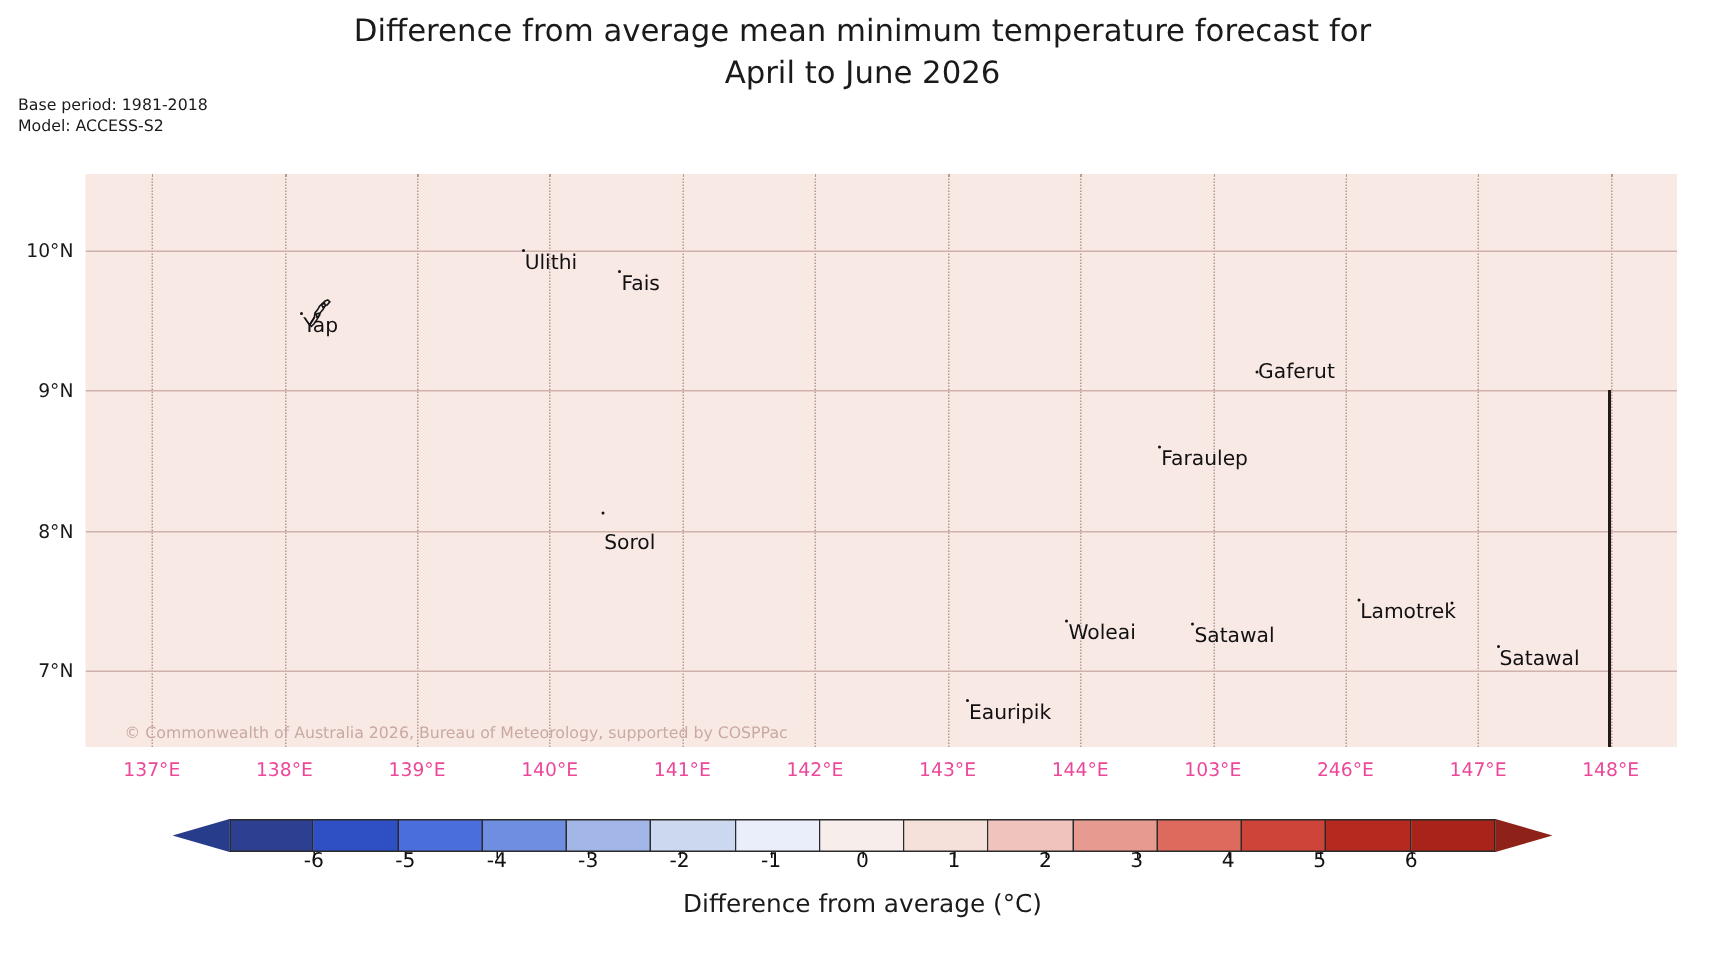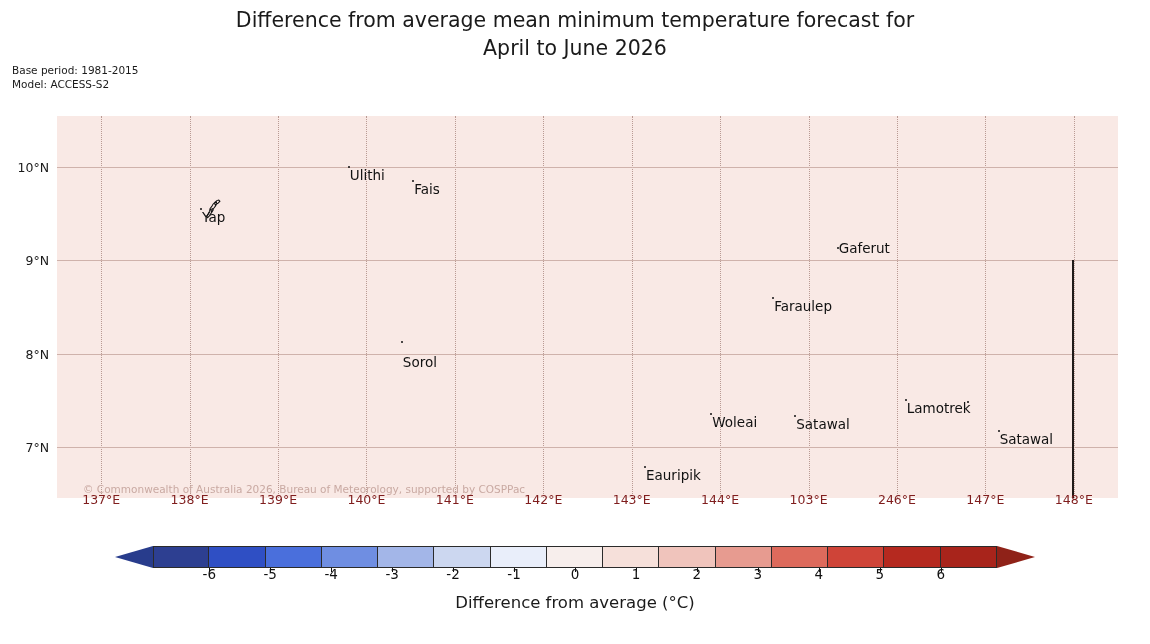--- a/index.html
+++ b/index.html
@@ -108,23 +108,23 @@
     left: 26px;
     top: 367px;
     font-size: 10.5px;
     color: #c9a9a2;
     white-space: nowrap;
   }
 
   
   .xtick {
     position: absolute;
-    top: 492px;
+    top: 505px;
     font-size: 12.5px;
-    color: #7f1d1d;
+    color: #ec4899;
     transform: translateX(-50%);
     white-space: nowrap;
   }
   .ytick {
     position: absolute;
     left: 49px;
     font-size: 12.5px;
     color: #1a1a1a;
     transform: translate(-100%, -50%);
     white-space: nowrap;
@@ -191,21 +191,21 @@
   }
 </style>
 </head>
 <body>
 
 <div id="figure">
 
   <div class="fig-title">Difference from average mean minimum temperature forecast for
 April to June 2026</div>
 
-  <div class="hdr hdr-left">Base period: 1981-2015
+  <div class="hdr hdr-left">Base period: 1981-2018
 Model: ACCESS-S2</div>
 
   <div id="map-panel">
     <div id="grid-vertical">
         <div class="vgrid" style="left: 44.2083px;"></div>
         <div class="vgrid" style="left: 132.625px;"></div>
         <div class="vgrid" style="left: 221.042px;"></div>
         <div class="vgrid" style="left: 309.458px;"></div>
         <div class="vgrid" style="left: 397.875px;"></div>
         <div class="vgrid" style="left: 486.292px;"></div>

